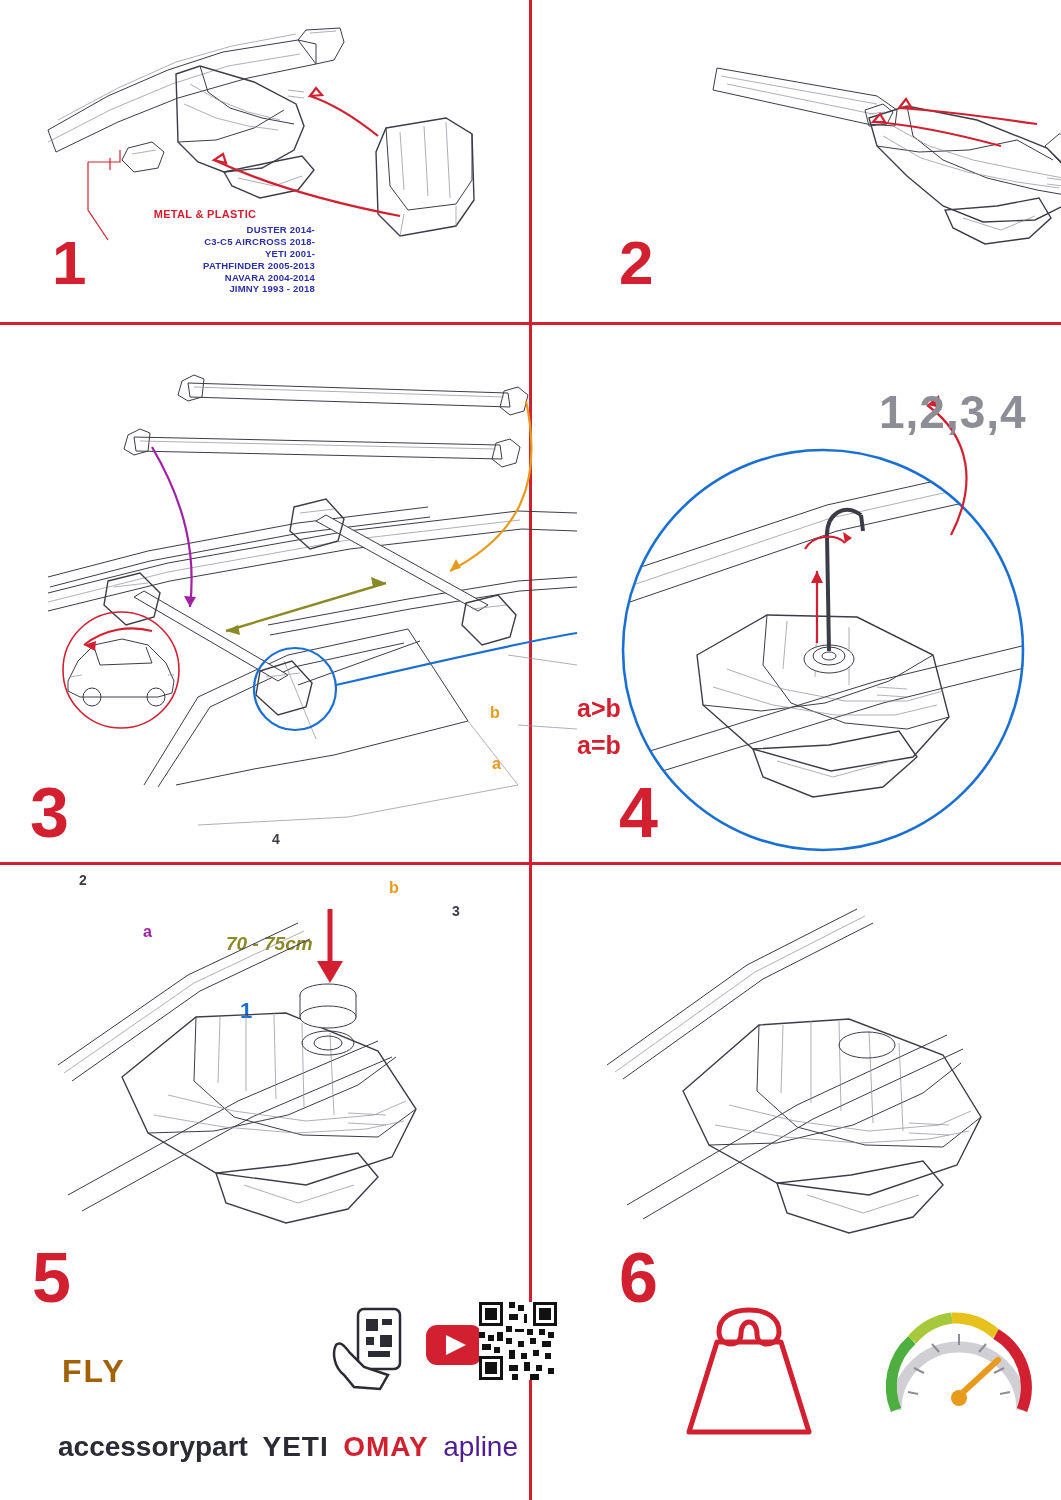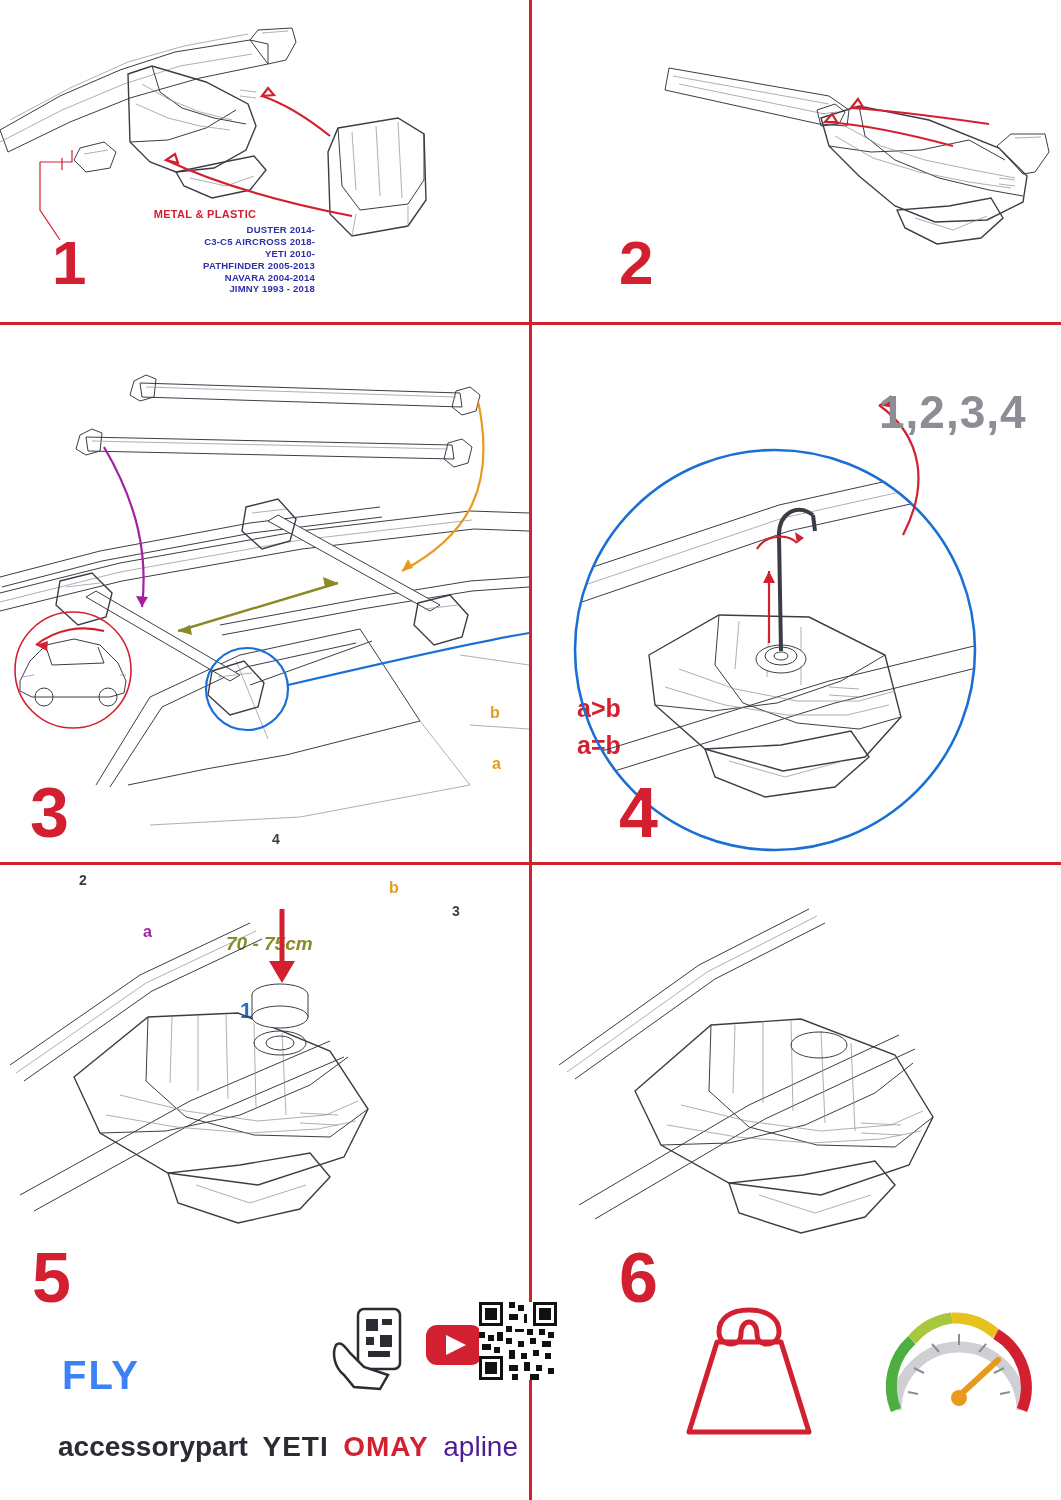--- a/index.html
+++ b/index.html
@@ -1,21 +1,21 @@
 <!DOCTYPE html>
 <html><head>
 <meta charset="utf-8">
 <style>
   html,body{margin:0;padding:0;background:#ffffff;}
   body{width:1061px;height:1500px;position:relative;font-family:"Liberation Sans",sans-serif;overflow:hidden;}
   .sheet{position:absolute;inset:0;}
   .hr{position:absolute;left:0;width:1061px;height:3px;background:#d32030;}
   .vr{position:absolute;width:3px;background:#d32030;}
   .step-num{position:absolute;font-family:"Liberation Sans",sans-serif;font-weight:700;color:#d32030;line-height:1;}
-  .panel{position:absolute;}
+  .panel{position:absolute;padding-left:48px;}
   svg{display:block;overflow:visible;}
   .ln{fill:none;stroke:#3c3c46;stroke-width:1;}
   .ln2{fill:none;stroke:#3c3c46;stroke-width:1.4;}
   .lnf{fill:#ffffff;stroke:#3c3c46;stroke-width:1;}
   .lnlite{fill:none;stroke:#8d8d96;stroke-width:0.7;}
   .red{fill:none;stroke:#d32030;stroke-width:2.2;}
   .redthin{fill:none;stroke:#d32030;stroke-width:1.2;}
   .blue{fill:none;stroke:#1a6fd4;stroke-width:2.2;}
   .metal-txt{color:#d32030;font-size:11px;font-weight:700;letter-spacing:.3px;text-align:center;}
   .veh-list{color:#2b2fa8;font-size:9.5px;font-weight:700;line-height:1.25;text-align:right;letter-spacing:.2px;}
@@ -72,21 +72,21 @@
       <path class="red" d="M352 216 C300 206 230 190 166 160"></path>
       <path class="red" d="M166 160 l12 3 -3 -9 z" fill="#d32030" stroke="none"></path>
       <path class="redthin" d="M40 162 L72 162 L72 150"></path>
       <path class="redthin" d="M40 162 L40 210 L60 240"></path>
       <path class="redthin" d="M62 158 L62 170"></path>
     </svg>
     <div class="metal-txt" style="position:absolute;left:105px;top:208px;width:200px;">METAL &amp; PLASTIC</div>
     <div class="veh-list" style="position:absolute;left:95px;top:224px;width:220px;">
       <div>DUSTER 2014-</div>
       <div>C3-C5 AIRCROSS 2018-</div>
-      <div>YETI 2010-</div>
+      <div>YETI 2001-</div>
       <div>PATHFINDER 2005-2013</div>
       <div>NAVARA 2004-2014</div>
       <div>JIMNY 1993 - 2018</div>
     </div>
     <div class="step-num" style="left:52px;top:232px;font-size:62px;">1</div>
   </div>
 
   <div class="panel" style="left:529px;top:0;width:532px;height:322px;">
     <svg width="532" height="322" viewBox="0 0 532 322">
 
@@ -280,21 +280,21 @@
       <ellipse cx="280" cy="178" rx="26" ry="12" class="ln"></ellipse>
       <ellipse cx="280" cy="178" rx="14" ry="7" class="ln"></ellipse>
 
       <path class="lnlite" d="M300 248 L338 250 M300 258 L338 260"></path>
 
       <path fill="none" stroke="#d32030" stroke-width="5" d="M282 44 L282 100"></path>
       <path fill="#d32030" stroke="none" d="M282 118 l-13 -22 26 0 z"></path>
     </svg>
     <div class="step-num" style="left:32px;top:378px;font-size:70px;">5</div>
 
-    <div style="position:absolute;left:62px;top:488px;font-size:40px;font-weight:700;color:#3b82f6;letter-spacing:2px;">FLY</div>
+    <div style="position:absolute;left:62px;top:488px;font-size:32px;font-weight:700;color:#a16207;letter-spacing:2px;">FLY</div>
 
     <svg width="240" height="90" viewBox="0 0 240 90" style="position:absolute;left:330px;top:440px;">
 
       <g>
         <rect x="28" y="4" width="42" height="60" rx="6" fill="#ffffff" stroke="#2b2b33" stroke-width="2.5"></rect>
         <rect x="36" y="14" width="12" height="12" fill="#2b2b33"></rect>
         <rect x="52" y="14" width="10" height="6" fill="#2b2b33"></rect>
         <rect x="36" y="32" width="8" height="8" fill="#2b2b33"></rect>
         <rect x="50" y="30" width="12" height="12" fill="#2b2b33"></rect>
         <rect x="38" y="46" width="22" height="6" fill="#2b2b33"></rect>

